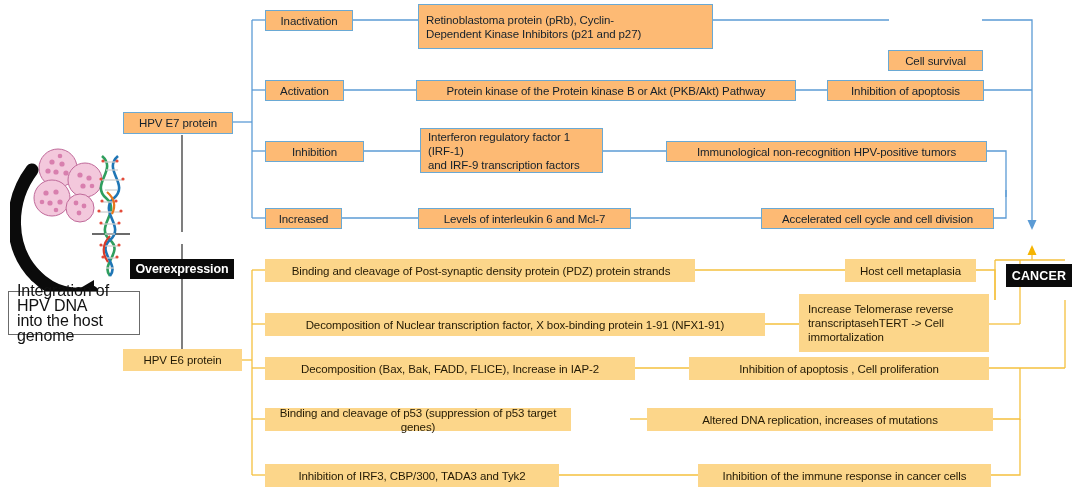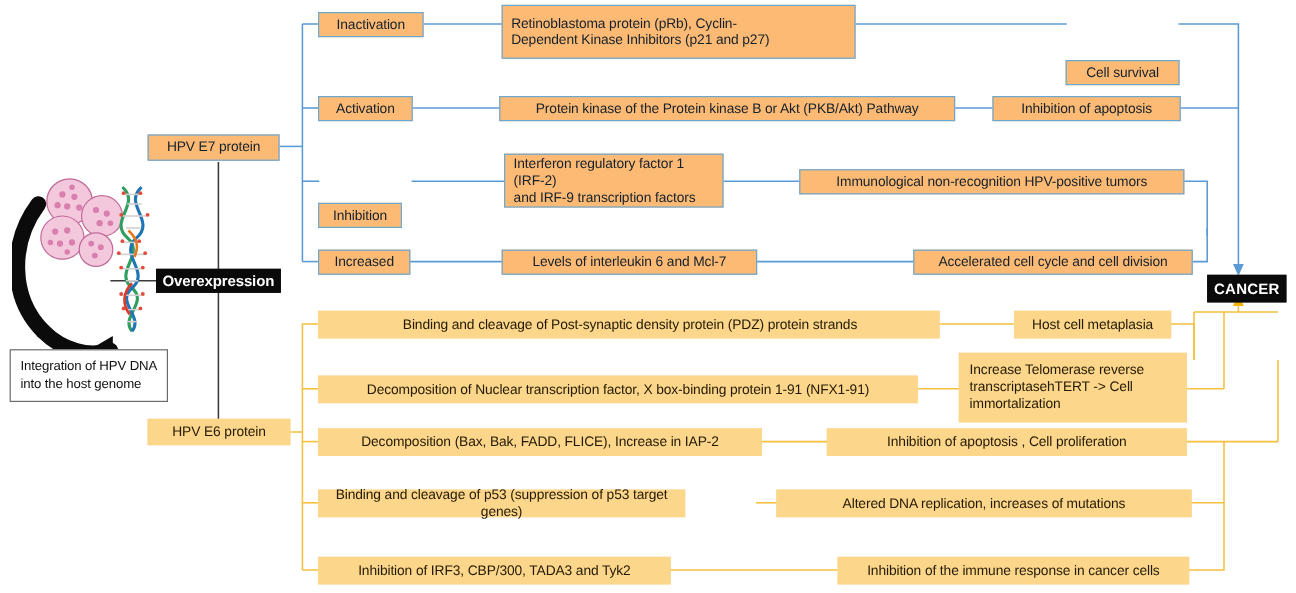--- a/index.html
+++ b/index.html
@@ -6,22 +6,22 @@
   body{width:1080px;height:494px;position:relative;overflow:hidden;
        font-family:"Liberation Sans","DejaVu Sans",sans-serif;color:#111;}
   #canvas{position:absolute;inset:0;width:1080px;height:494px;}
   .node{position:absolute;box-sizing:border-box;display:flex;align-items:center;
         font-size:11.5px;line-height:14px;letter-spacing:-0.1px;}
   .blue{background:#fdba74;border:1px solid #6aa9d4;color:#14202b;padding:3px 7px;}
   .blue.ctr{justify-content:center;text-align:center;}
   .yellow{background:#fcd68a;border:1px solid #fcd68a;color:#231a05;padding:3px 8px;}
   .yellow.ctr{justify-content:center;text-align:center;}
   .black{background:#0a0a0a;color:#ffffff;border:1px solid #0a0a0a;
-         font-size:12.5px;font-weight:bold;justify-content:center;text-align:center;}
-  .white{background:#ffffff;border:1px solid #6b6b6b;color:#111;font-size:11px;
+         font-size:12.5px;font-weight:bold;justify-content:center;text-align:center;margin-top:35px;}
+  .white{background:#ffffff;border:1px solid #6b6b6b;color:#111;font-size:16px;
          line-height:15px;padding:4px 8px;}
   .cancer{letter-spacing:0.2px;}
   svg{position:absolute;left:0;top:0;}
   .ln-b{stroke:#5b9bd5;stroke-width:1.3;fill:none;}
   .ln-y{stroke:#f5c03e;stroke-width:1.3;fill:none;}
   .ln-k{stroke:#3a3a3a;stroke-width:1.3;fill:none;}
   .virus{position:absolute;}
 </style>
 </head>
 <body>
@@ -182,34 +182,34 @@
       <div>Retinoblastoma protein  (pRb), Cyclin-</div>
       <div>Dependent  Kinase Inhibitors (p21 and p27)</div>
     </div>
   </div>
   <div class="node blue ctr" style="left:888px;top:10px;width:95px;height:21px;margin-top:40px;">Cell survival</div>
 
   <div class="node blue ctr" style="left:265px;top:80px;width:79px;height:21px;">Activation</div>
   <div class="node blue ctr" style="left:416px;top:80px;width:380px;height:21px;">Protein kinase of the Protein kinase B or Akt (PKB/Akt) Pathway</div>
   <div class="node blue ctr" style="left:827px;top:80px;width:157px;height:21px;">Inhibition of apoptosis</div>
 
-  <div class="node blue ctr" style="left:265px;top:141px;width:70px;height:21px;margin-top:28px;">Inhibition</div>
+  <div class="node blue ctr" style="left:265px;top:141px;width:99px;height:21px;">Inhibition</div>
   <div class="node blue" style="left:420px;top:128px;width:183px;height:45px;">
     <div>
-      <div>Interferon regulatory factor 1 (IRF-2)</div>
+      <div>Interferon regulatory factor 1 (IRF-1)</div>
       <div>and  IRF-9 transcription factors</div>
     </div>
   </div>
   <div class="node blue ctr" style="left:666px;top:141px;width:321px;height:21px;">Immunological non-recognition HPV-positive tumors</div>
 
   <div class="node blue ctr" style="left:265px;top:208px;width:77px;height:21px;">Increased</div>
   <div class="node blue ctr" style="left:418px;top:208px;width:213px;height:21px;">Levels of interleukin 6 and Mcl-7</div>
   <div class="node blue ctr" style="left:761px;top:208px;width:233px;height:21px;">Accelerated cell cycle and cell division</div>
 
-  <div class="node yellow ctr" style="left:265px;top:259px;width:518px;height:23px;padding-left:10px;">Binding and cleavage of Post-synaptic density protein (PDZ) protein strands</div>
+  <div class="node yellow ctr" style="left:265px;top:259px;width:430px;height:23px;padding-left:10px;">Binding and cleavage of Post-synaptic density protein (PDZ) protein strands</div>
   <div class="node yellow ctr" style="left:845px;top:259px;width:131px;height:23px;">Host cell metaplasia</div>
 
   <div class="node yellow ctr" style="left:265px;top:313px;width:500px;height:23px;">Decomposition of Nuclear transcription factor, X box-binding protein 1-91 (NFX1-91)</div>
   <div class="node yellow" style="left:799px;top:294px;width:190px;height:58px;">
     <div>
       <div>Increase Telomerase reverse</div>
       <div>transcriptasehTERT -&gt; Cell</div>
       <div>immortalization</div>
     </div>
   </div>

